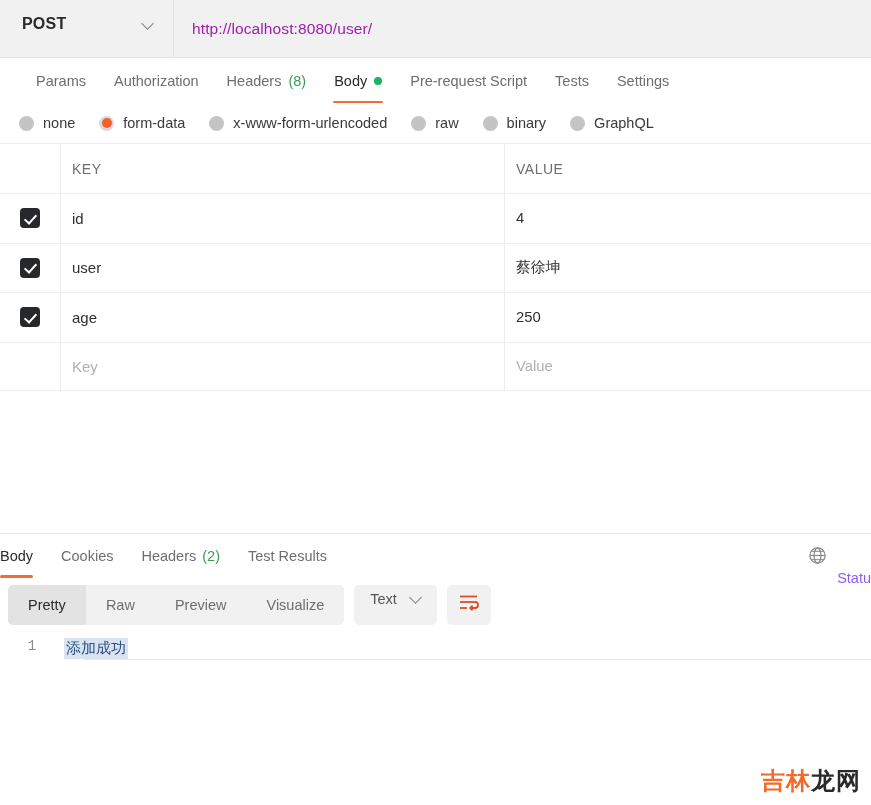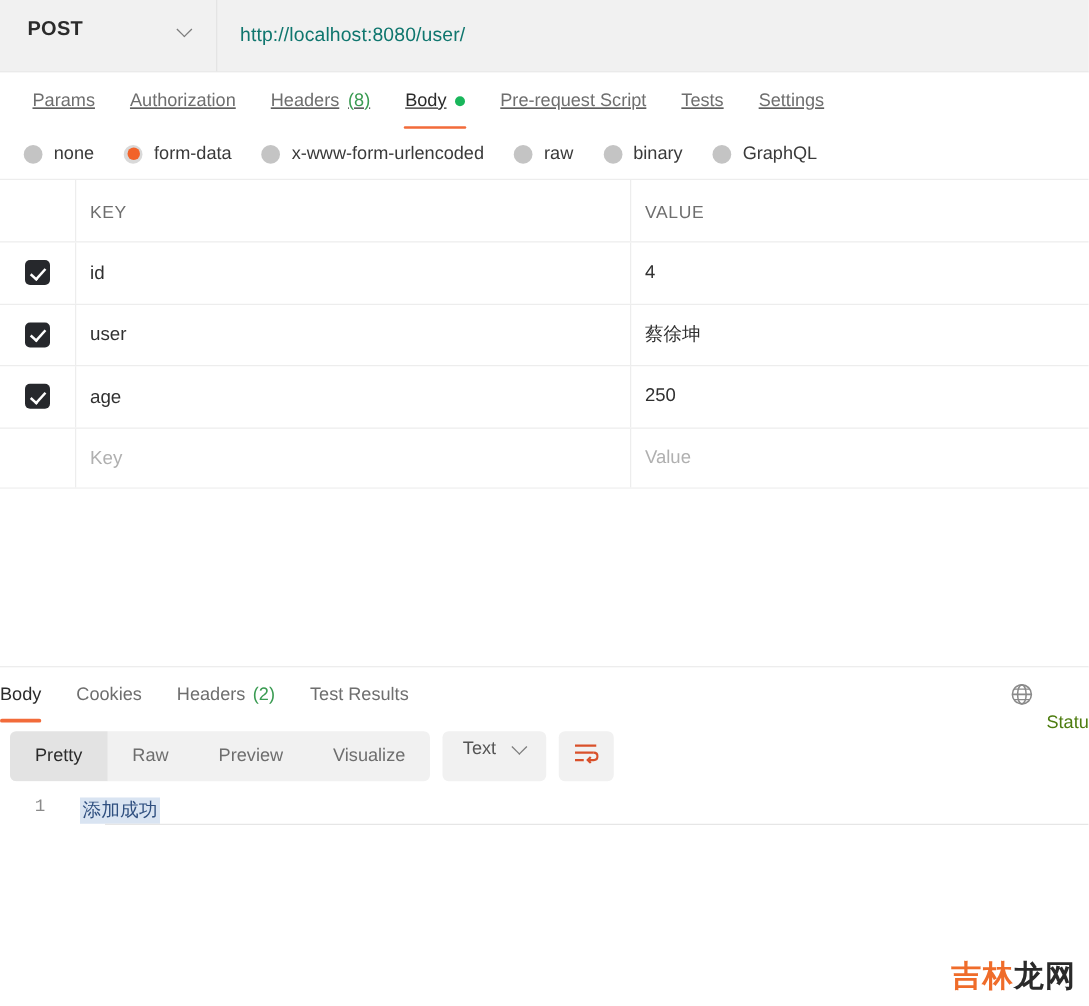--- a/index.html
+++ b/index.html
@@ -30,30 +30,29 @@
   .method-label { font-size: 16px; font-weight: 700; color: #2b2b2b; letter-spacing: .2px; }
   .chev { width: 13px; height: 13px; position: relative; }
   .chev::after {
     content: ""; position: absolute; left: 1px; top: 1px;
     width: 8px; height: 8px;
     border-right: 1.6px solid #7c7c7c; border-bottom: 1.6px solid #7c7c7c;
     transform: rotate(45deg);
   }
   .url-field {
     flex: 1 1 auto; display: flex; align-items: center;
-    padding: 0 18px; font-size: 15.5px; color: #0f766e;
+    padding: 0 18px; font-size: 15.5px; color: #a21caf;
     background: #f1f1f1; cursor: text; letter-spacing: .1px;
   }
 
   
   .req-tabs {
     height: 45px; flex: 0 0 45px;
-    display: flex; align-items: stretch; padding-left: 12px;
+    display: flex; align-items: stretch; padding-left: 22px;
     background: #ffffff;
-    text-decoration: underline;
   }
   .rtab {
     display: flex; align-items: center; gap: 7px;
     padding: 0 14px; font-size: 14.5px; color: #6e6e6e;
     position: relative; cursor: pointer; white-space: nowrap;
   }
   .rtab.active { color: #2b2b2b; }
   .rtab.active::after {
     content: ""; position: absolute; left: 13px; right: 13px; bottom: 0;
     height: 2.5px; background: #f26b3a; border-radius: 2px;
@@ -142,21 +141,21 @@
   .resp-tab.active::after {
     content: ""; position: absolute; left: 0; right: 14px; bottom: 0;
     height: 2.5px; background: #f26b3a; border-radius: 2px;
   }
   .resp-tab .count { color: #3a9b52; }
   .resp-status {
     position: absolute; right: 0; top: 0; height: 100%;
     display: flex; align-items: center; gap: 10px; padding-right: 0;
   }
   .globe { width: 19px; height: 19px; flex: 0 0 19px; }
-  .status-text { font-size: 14.5px; color: #4d7c0f; white-space: nowrap; margin-top: 44px; }
+  .status-text { font-size: 14.5px; color: #8b5cf6; white-space: nowrap; margin-top: 44px; }
 
   
   .viewer-bar {
     height: 54px; flex: 0 0 54px;
     display: flex; align-items: center; gap: 10px;
     padding: 0 0 0 8px; background: #ffffff;
   }
   .seg-group {
     display: flex; align-items: stretch; height: 40px;
     background: #f1f1f1; border-radius: 5px; overflow: hidden;

